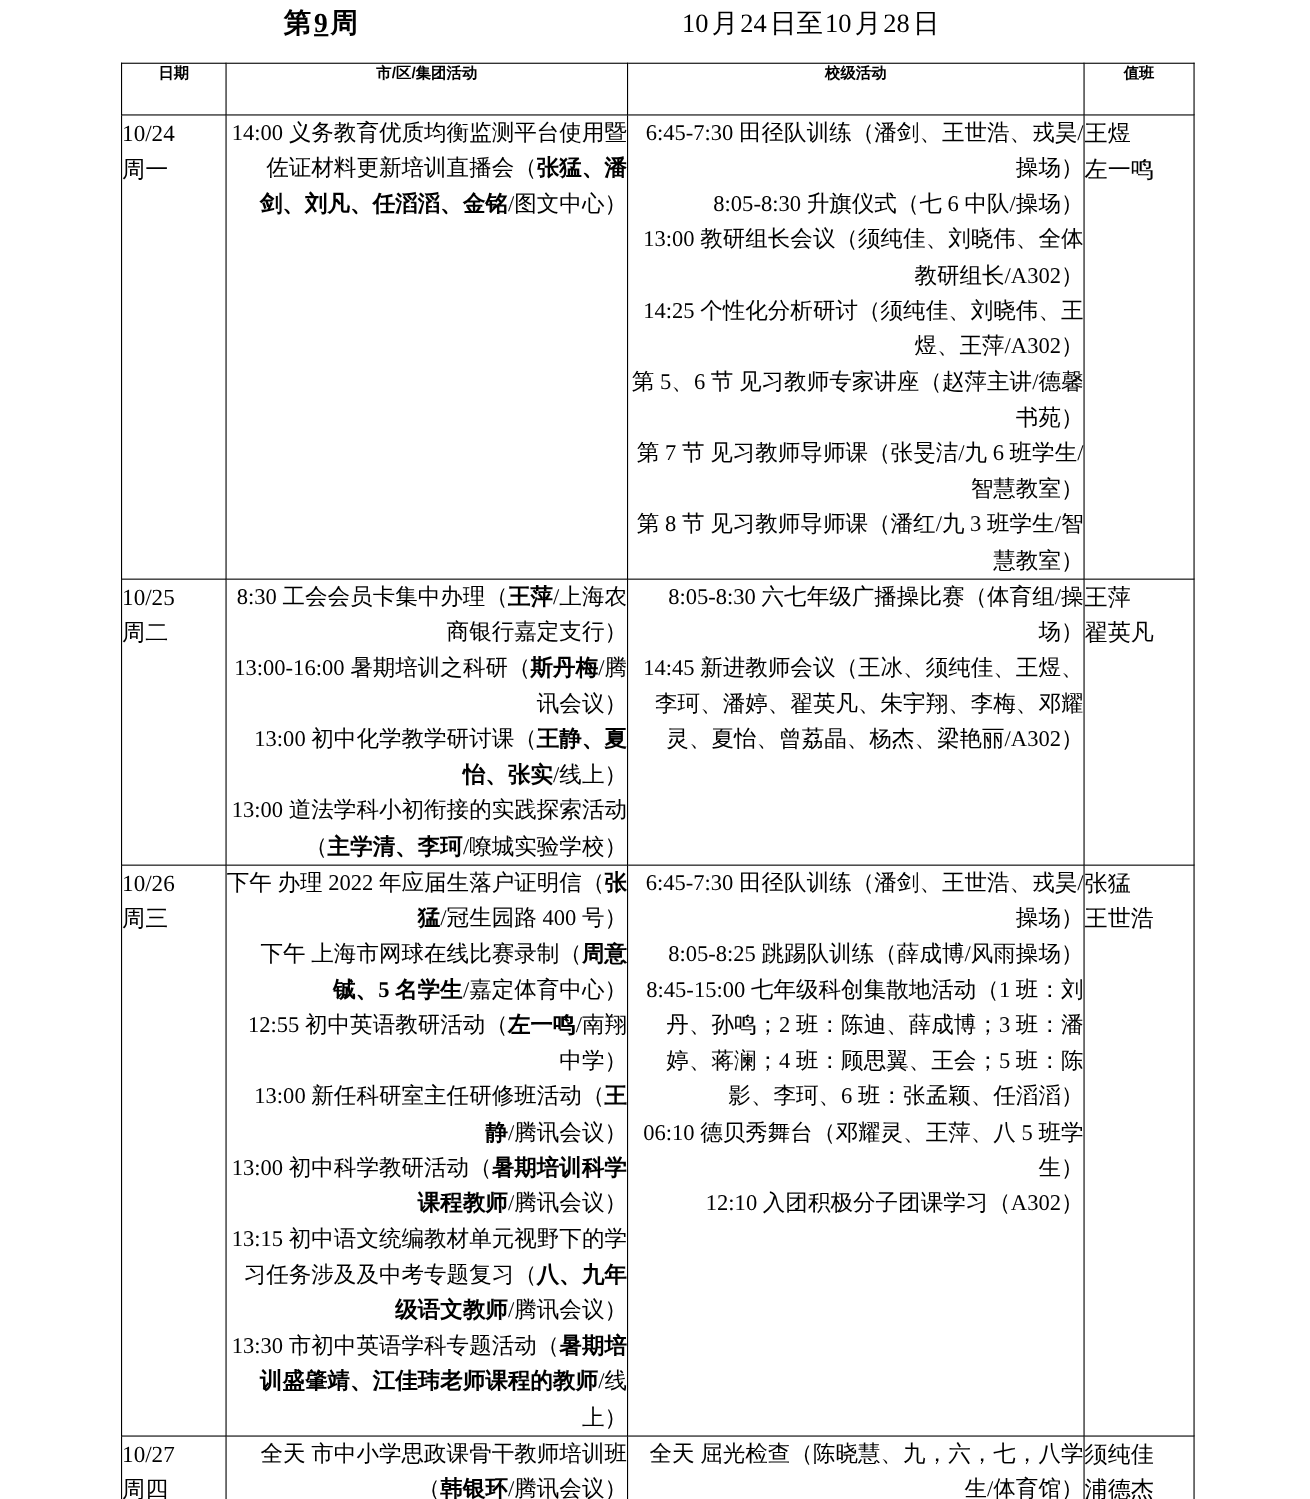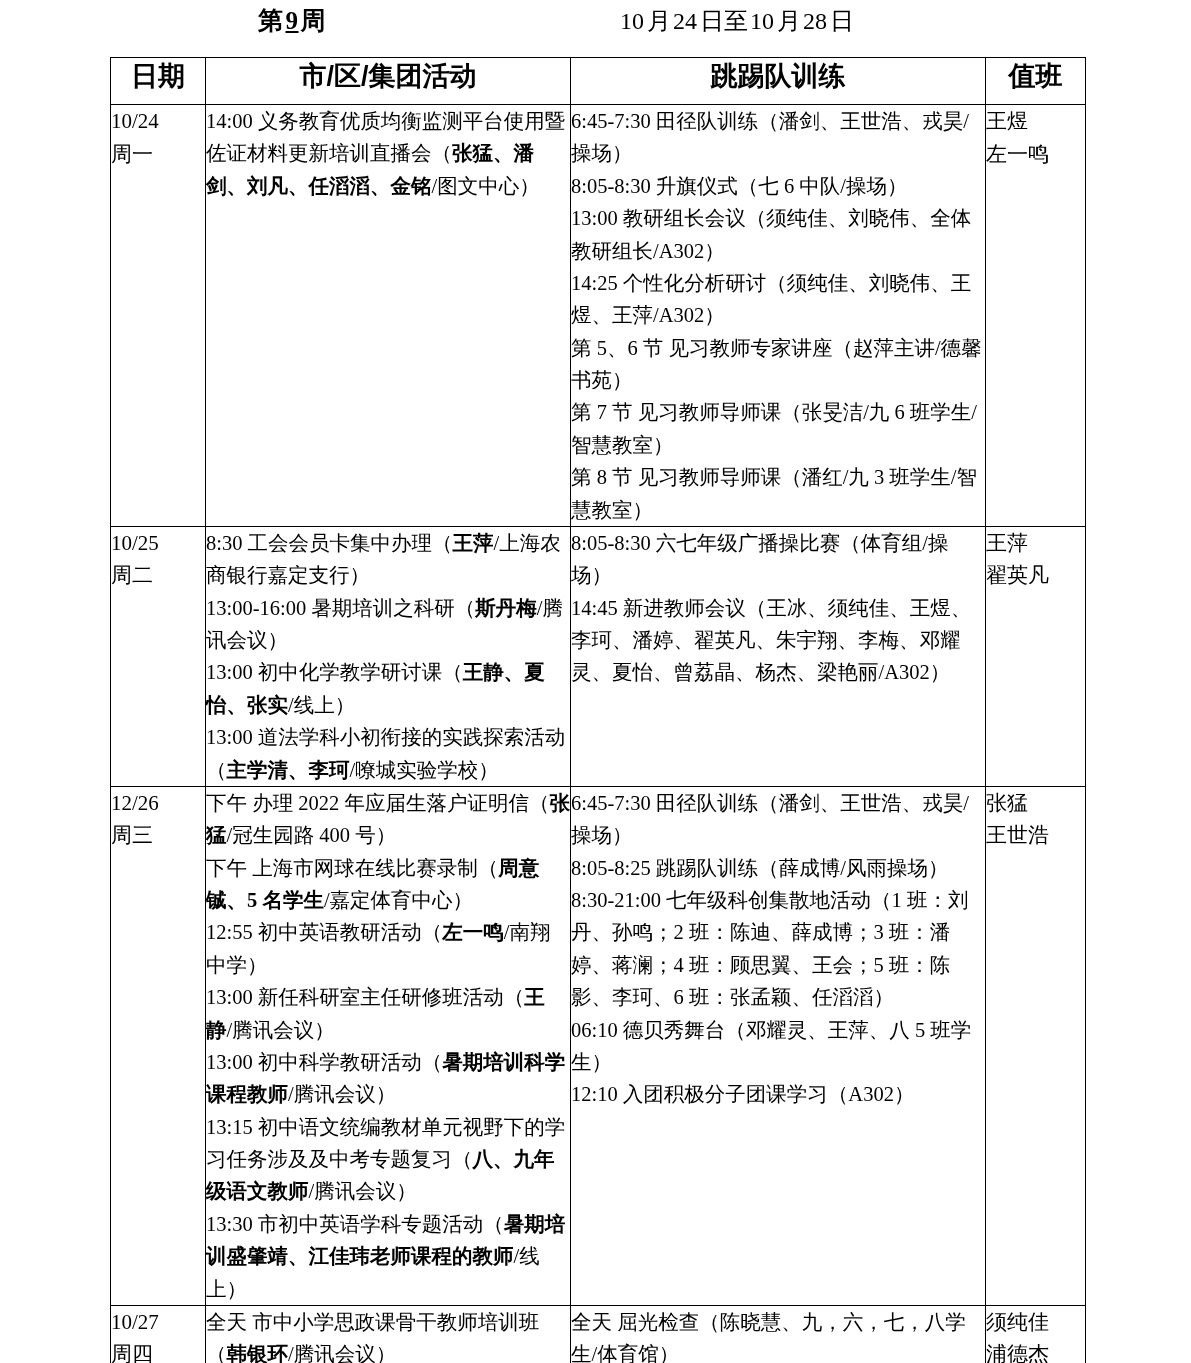--- a/index.html
+++ b/index.html
@@ -67,40 +67,41 @@
   }
   .col-date   { width: 95px; }
   .col-city   { width: 365px; }
   .col-school { width: 415px; }
   .col-duty   { width: 100px; }
 
   thead th {
     height: 46px;
     text-align: center;
     vertical-align: middle;
-    font-size: 27px;
+    font-size: 14px;
     font-weight: bold;
     font-family: "Liberation Sans", "DejaVu Sans", sans-serif;
   }
 
   td.date-cell, td.duty-cell {
     text-align: left;
     vertical-align: middle;
     font-size: 21px;
     line-height: 1.55;
   }
   td.date-cell .d-line, td.duty-cell .d-line {
     display: block;
     white-space: nowrap;
   }
 
   td.act-cell {
     padding: 6px 7px 8px 9px;
     font-size: 20.5px;
     line-height: 1.58;
+    text-align: right;
   }
   .act-item {
     margin: 0;
     text-indent: 0;
   }
   .act-item b { font-weight: bold; }
 
   
   tr.row-mon td { height: 409px; }
   tr.row-tue td { height: 254px; margin-left: 33px; }
@@ -123,21 +124,21 @@
     <colgroup>
       <col class="col-date">
         <col class="col-city">
         <col class="col-school">
         <col class="col-duty">
     </colgroup>
     <thead>
       <tr>
         <th>日期</th>
         <th>市/区/集团活动</th>
-        <th>跳踢队训练</th>
+        <th>校级活动</th>
         <th>值班</th>
       </tr>
     </thead>
     <tbody>
         <tr class="row-mon">
           <td class="date-cell">
             <span class="d-line">10/24</span>
             <span class="d-line">周一</span>
           </td>
           <td class="act-cell">
@@ -172,36 +173,36 @@
             <div class="act-item">8:05-8:30  六七年级广播操比赛（体育组/操场）</div>
             <div class="act-item">14:45  新进教师会议（王冰、须纯佳、王煜、李珂、潘婷、翟英凡、朱宇翔、李梅、邓耀灵、夏怡、曾荔晶、杨杰、梁艳丽/A302）</div>
           </td>
           <td class="duty-cell">
             <span class="d-line">王萍</span>
             <span class="d-line">翟英凡</span>
           </td>
         </tr>
         <tr class="row-wed">
           <td class="date-cell">
-            <span class="d-line">12/26</span>
+            <span class="d-line">10/26</span>
             <span class="d-line">周三</span>
           </td>
           <td class="act-cell">
             <div class="act-item">下午  办理 2022 年应届生落户证明信（<b>张猛</b>/冠生园路 400 号）</div>
             <div class="act-item">下午  上海市网球在线比赛录制（<b>周意铖、5 名学生</b>/嘉定体育中心）</div>
             <div class="act-item">12:55  初中英语教研活动（<b>左一鸣</b>/南翔中学）</div>
             <div class="act-item">13:00  新任科研室主任研修班活动（<b>王静</b>/腾讯会议）</div>
             <div class="act-item">13:00  初中科学教研活动（<b>暑期培训科学课程教师</b>/腾讯会议）</div>
             <div class="act-item">13:15  初中语文统编教材单元视野下的学习任务涉及及中考专题复习（<b>八、九年级语文教师</b>/腾讯会议）</div>
             <div class="act-item">13:30  市初中英语学科专题活动（<b>暑期培训盛肇靖、江佳玮老师课程的教师</b>/线上）</div>
           </td>
           <td class="act-cell">
             <div class="act-item">6:45-7:30  田径队训练（潘剑、王世浩、戎昊/操场）</div>
             <div class="act-item">8:05-8:25  跳踢队训练（薛成博/风雨操场）</div>
-            <div class="act-item">8:30-21:00  七年级科创集散地活动（1 班：刘丹、孙鸣；2 班：陈迪、薛成博；3 班：潘婷、蒋澜；4 班：顾思翼、王会；5 班：陈影、李珂、6 班：张孟颖、任滔滔）</div>
+            <div class="act-item">8:45-15:00  七年级科创集散地活动（1 班：刘丹、孙鸣；2 班：陈迪、薛成博；3 班：潘婷、蒋澜；4 班：顾思翼、王会；5 班：陈影、李珂、6 班：张孟颖、任滔滔）</div>
             <div class="act-item">06:10  德贝秀舞台（邓耀灵、王萍、八 5 班学生）</div>
             <div class="act-item">12:10  入团积极分子团课学习（A302）</div>
           </td>
           <td class="duty-cell">
             <span class="d-line">张猛</span>
             <span class="d-line">王世浩</span>
           </td>
         </tr>
         <tr class="row-thu">
           <td class="date-cell">

